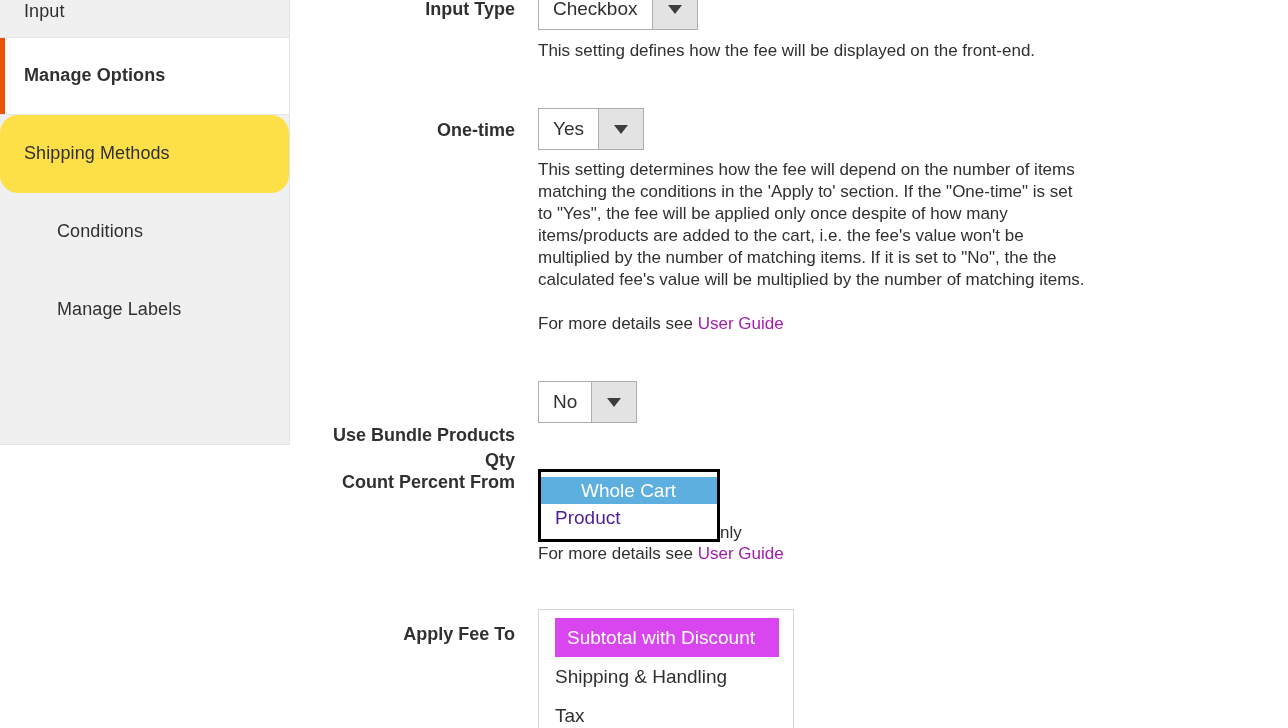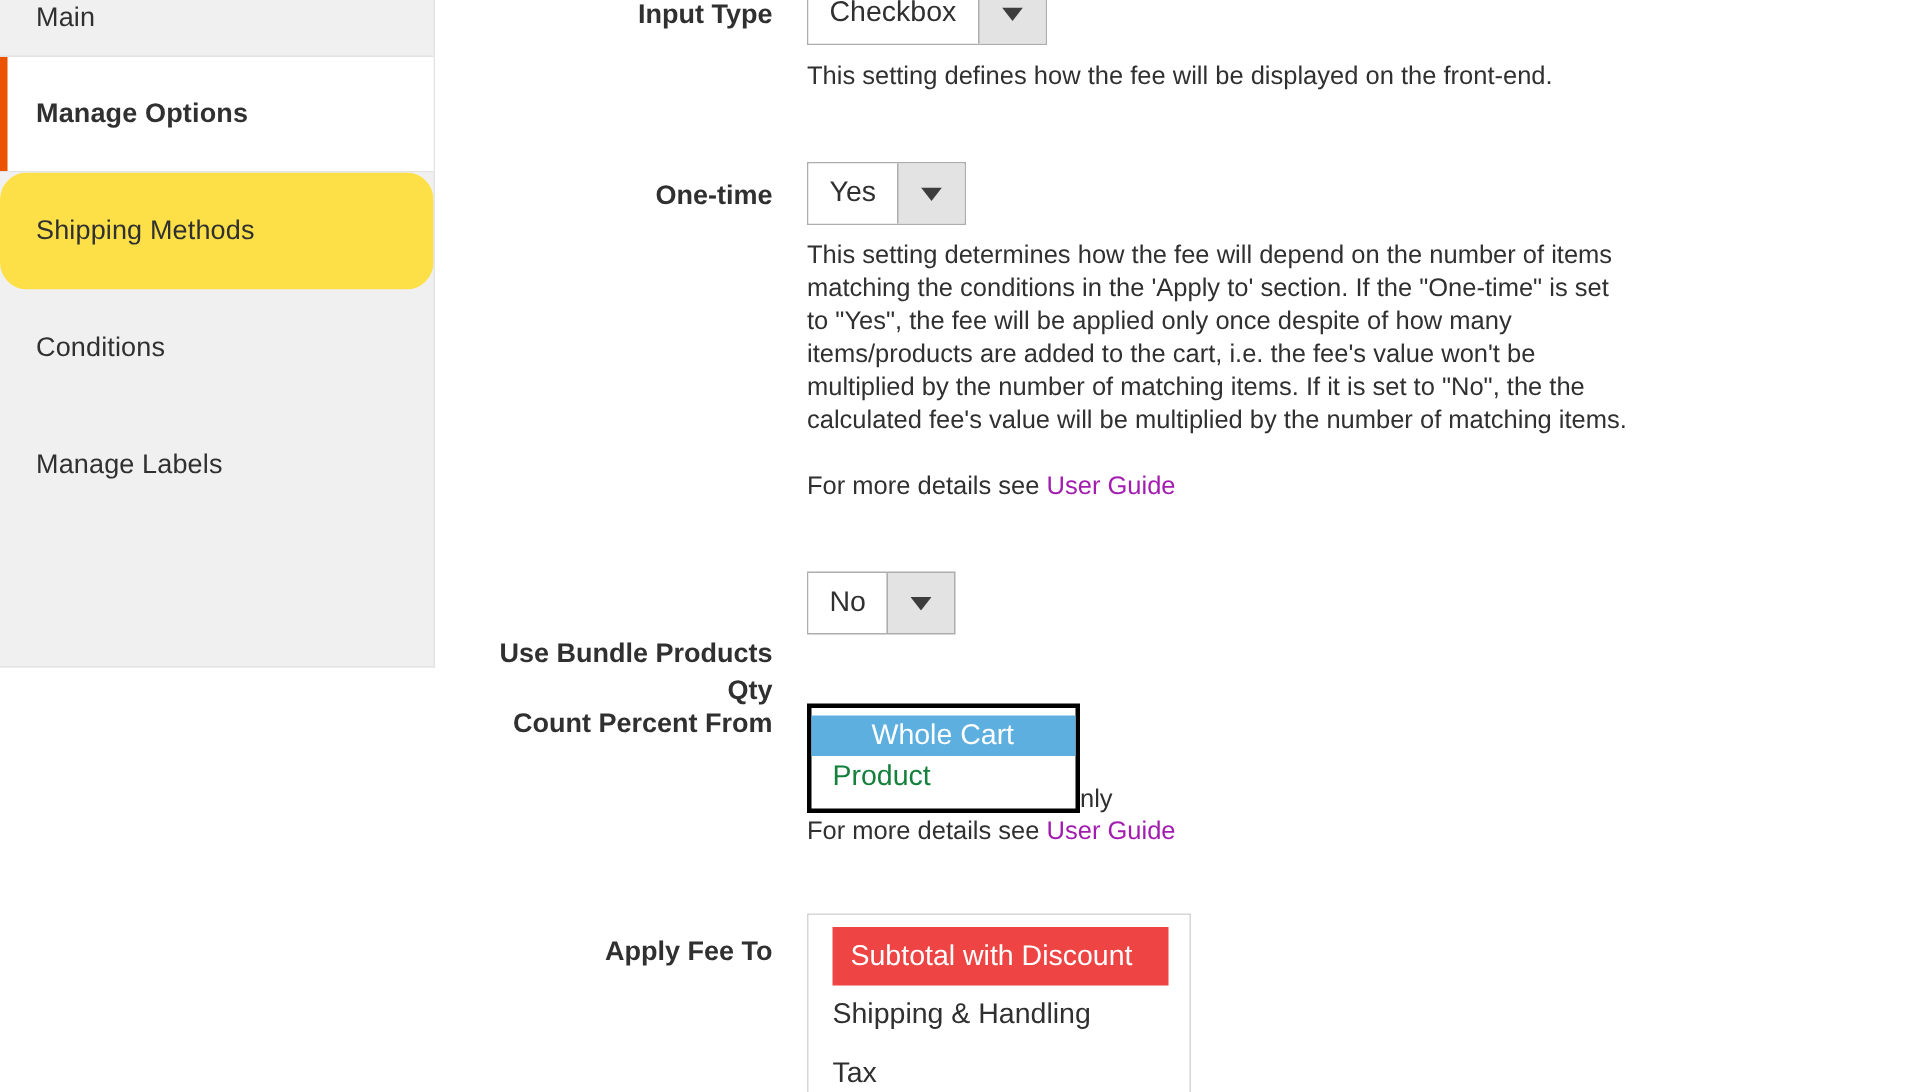--- a/index.html
+++ b/index.html
@@ -69,20 +69,21 @@
     background: #eb5202;
   }
   
   .nav-item.hover {
     height: 78px;
     background: #fde047;
     border-radius: 18px;
   }
   .nav-item.plain {
     height: 78px;
+    margin-left: 33px;
   }
 
   
   #form {
     position: absolute;
     left: 0;
     top: 0;
     width: 1288px;
     height: 728px;
   }
@@ -158,21 +159,21 @@
     background: #ffffff;
     border: 3px solid #000000;
     box-sizing: border-box;
     z-index: 50;
     padding: 5px 0 8px 0;
   }
   #count-percent-popup .opt {
     font-size: 19px;
     line-height: 27px;
     padding: 0 4px 0 14px;
-    color: #15803d;
+    color: #4c1d95;
     white-space: nowrap;
     cursor: pointer;
   }
   #count-percent-popup .opt.selected {
     background: #5cafde;
     color: #ffffff;
     padding-left: 40px;
   }
 
   
@@ -190,33 +191,33 @@
     cursor: pointer;
   }
   #apply-fee-list .opt {
     font-size: 19px;
     line-height: 39px;
     padding: 0 14px 0 16px;
     color: #303030;
     white-space: nowrap;
   }
   #apply-fee-list .opt.selected {
-    background: #ef4444;
+    background: #d946ef;
     color: #ffffff;
     margin: 0 14px 0 16px;
     padding: 0 0 0 12px;
   }
 </style>
 </head>
 <body>
 
 <div id="sidebar">
 
   <div class="nav-item first">
-    <span class="nav-label">Main</span>
+    <span class="nav-label">Input</span>
   </div>
 
   <div class="nav-item active">
     <span class="nav-label">Manage Options</span>
   </div>
 
   <div class="nav-item hover">
     <span class="nav-label">Shipping Methods</span>
   </div>
 

